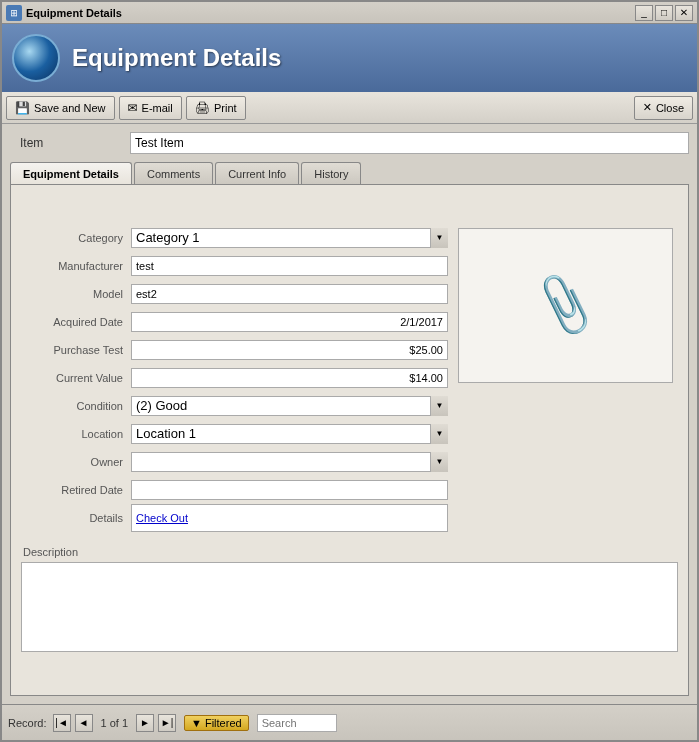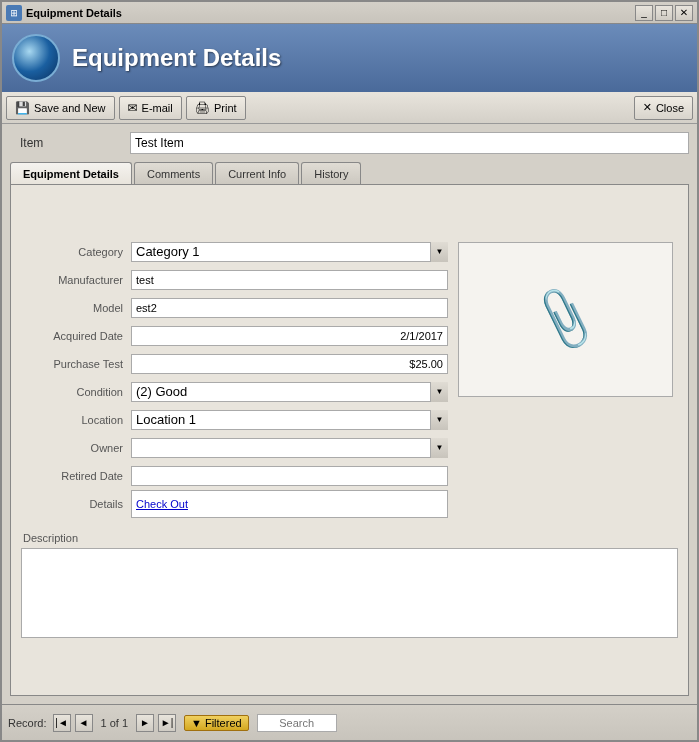--- a/index.html
+++ b/index.html
@@ -361,21 +361,20 @@
       margin-left: 4px;
     }
     .search-input {
       height: 18px;
       border: 1px solid #aaa;
       background: white;
       font-size: 11px;
       padding: 0 4px;
       width: 80px;
       margin-left: 4px;
-      text-align: center;
     }
   </style>
 </head>
 <body>
 
 <div class="window">
 
   <div class="title-bar">
     <div class="title-bar-icon">⊞</div>
     <span class="title-bar-text">Equipment Details</span>
@@ -463,20 +462,24 @@
           <div class="field-row">
             <span class="field-label">Acquired Date</span>
             <input class="field-input right-align" type="text" value="2/1/2017" style="">
           </div>
 
           <div class="field-row">
             <span class="field-label">Purchase Test</span>
             <input class="field-input right-align" type="text" value="$25.00" style="">
           </div>
 
+          <div class="field-row">
+            <span class="field-label">Current Value</span>
+            <input class="field-input right-align" type="text" value="$14.00" style="">
+          </div>
 
           <div class="field-row">
             <span class="field-label">Condition</span>
             <div class="select-wrapper">
               <select>
                 <option>(1) Excellent</option>
                 <option selected="">(2) Good</option>
                 <option>(3) Fair</option>
                 <option>(4) Poor</option>
               </select>

